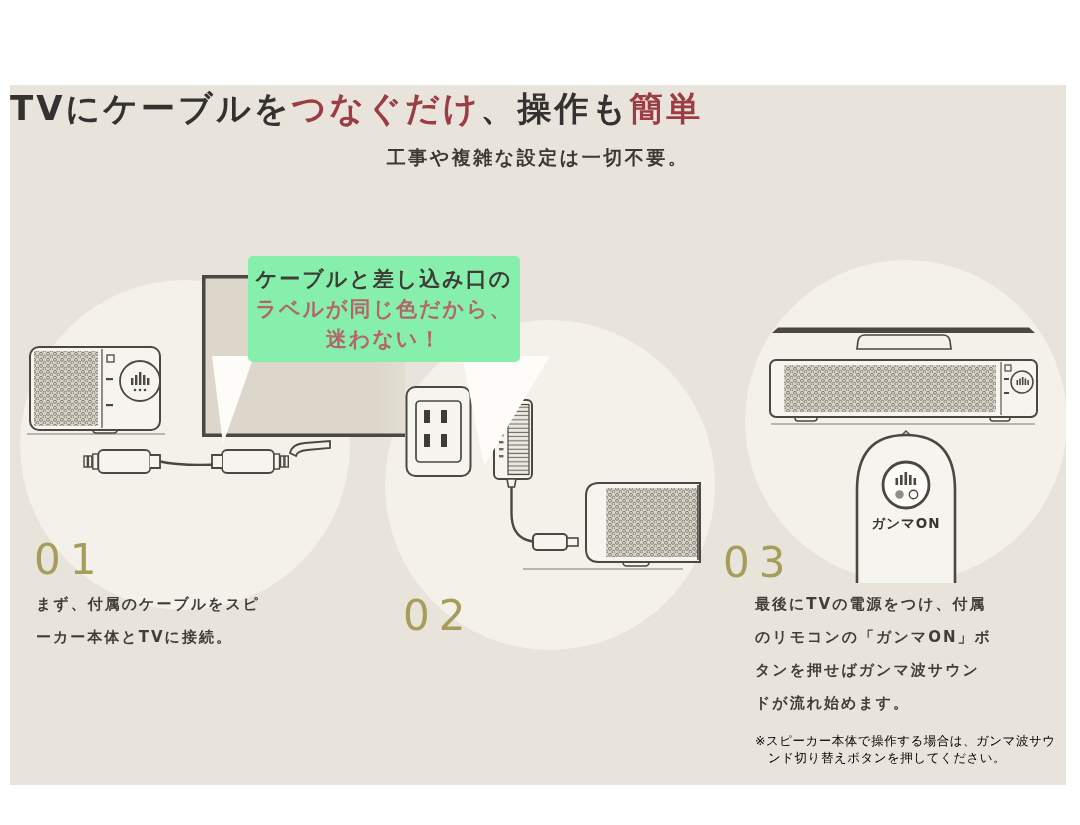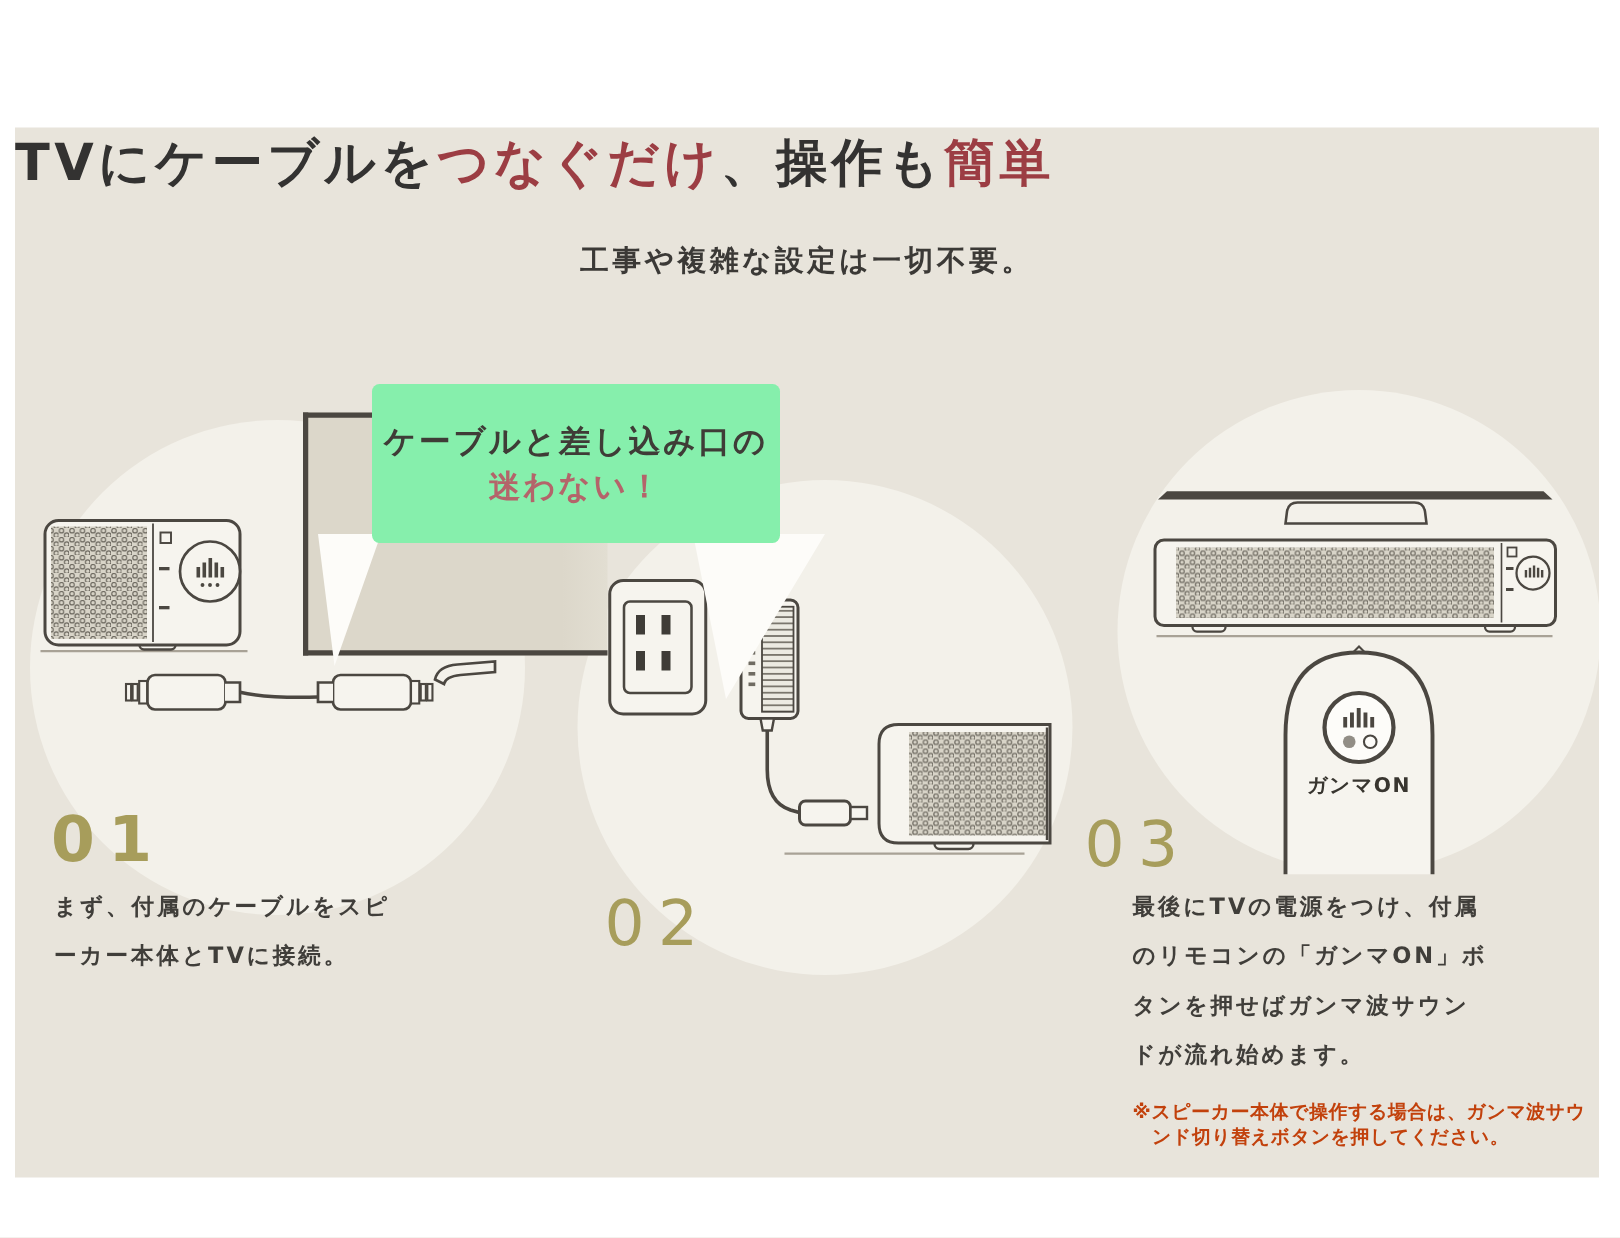--- a/index.html
+++ b/index.html
@@ -15,21 +15,21 @@
   
   .title{
     position:absolute;left:0;top:1px;width:100%;text-align:left;margin:0;
     font-size:34px;font-weight:bold;letter-spacing:3px;color:#333231;
   }
   .t-red{color:#9c3d43;}
   .sub{
     position:absolute;left:0;width:100%;text-align:center;margin:0;
     font-size:19px;font-weight:600;letter-spacing:2.5px;color:#3b3936;
   }
-  .sub1{top:60px;margin-top:16px;}
+  .sub1{top:60px;}
   .sub2{top:95px;}
   
   .circle{position:absolute;border-radius:50%;background:#f3f1ea;z-index:1;}
   .c1{left:10px;top:195px;width:330px;height:330px;}
   .c2{left:375px;top:235px;width:330px;height:330px;}
   .c3{left:735px;top:175px;width:322px;height:322px;}
   
   .ill{position:absolute;z-index:3;}
   .ill-tv1{left:188px;top:185px;z-index:2;}
   .ill-s1{left:15px;top:255px;}
@@ -51,34 +51,34 @@
   }
   .tail-right{
     left:442px;top:271px;width:100px;height:112px;
     clip-path:polygon(10px 0px,98px 0px,32px 110px);
   }
   
   .num{
     position:absolute;font-size:42px;font-weight:400;letter-spacing:9px;
     color:#a79d5b;z-index:6;
   }
-  .num1{left:24px;top:450px;font-weight:bold;}
+  .num1{left:24px;top:450px;}
   .num2{left:393px;top:506px;}
   .num3{left:713px;top:453px;}
   .stext{
     position:absolute;font-size:15px;font-weight:700;letter-spacing:2px;
     line-height:33px;color:#403e3a;white-space:pre-line;z-index:6;
   }
   .stext1{left:26px;top:503px;width:330px;}
   .stext2{left:393px;top:571px;width:320px;}
   .stext3{left:745px;top:503px;width:330px;}
   .note{
     position:absolute;left:745px;top:647px;width:312px;
-    font-size:12.5px;font-weight:700;letter-spacing:0.5px;line-height:17px;
-    color:#c2410c;white-space:pre-line;z-index:6;
+    font-size:12.5px;font-weight:400;letter-spacing:0.5px;line-height:17px;
+    color:#000000;white-space:pre-line;z-index:6;
   }
   svg{display:block;}
 </style>
 </head>
 <body>
 
 <div class="panel">
 
   <h1 class="title"><span>TVにケーブルを</span><span class="t-red">つなぐだけ</span><span>、操作も</span><span class="t-red">簡単</span></h1>
   <p class="sub sub1">工事や複雑な設定は一切不要。</p>
@@ -241,20 +241,21 @@
       <circle cx="134.5" cy="169.5" r="4.2" fill="#928e86"></circle>
       <circle cx="148.5" cy="169.5" r="4.2" fill="none" stroke="#4b4741" stroke-width="1.4"></circle>
       <text x="141" y="203" text-anchor="middle" font-family="DejaVu Sans, Liberation Sans, sans-serif" font-size="13.5" font-weight="bold" letter-spacing="1" fill="#38352f">ガンマON</text>
     </g>
   </svg>
 
   <div class="tail tail-left"></div>
   <div class="tail tail-right"></div>
   <div class="bubble">
     <div>ケーブルと差し込み口の</div>
+    <div class="rose">ラベルが同じ色だから、</div>
     <div class="rose">迷わない！</div>
   </div>
 
   <div class="num num1">01</div>
   <div class="stext stext1">まず、付属のケーブルをスピ
 ーカー本体とTVに接続。</div>
 
   <div class="num num2">02</div>
 
   <div class="num num3">03</div>

